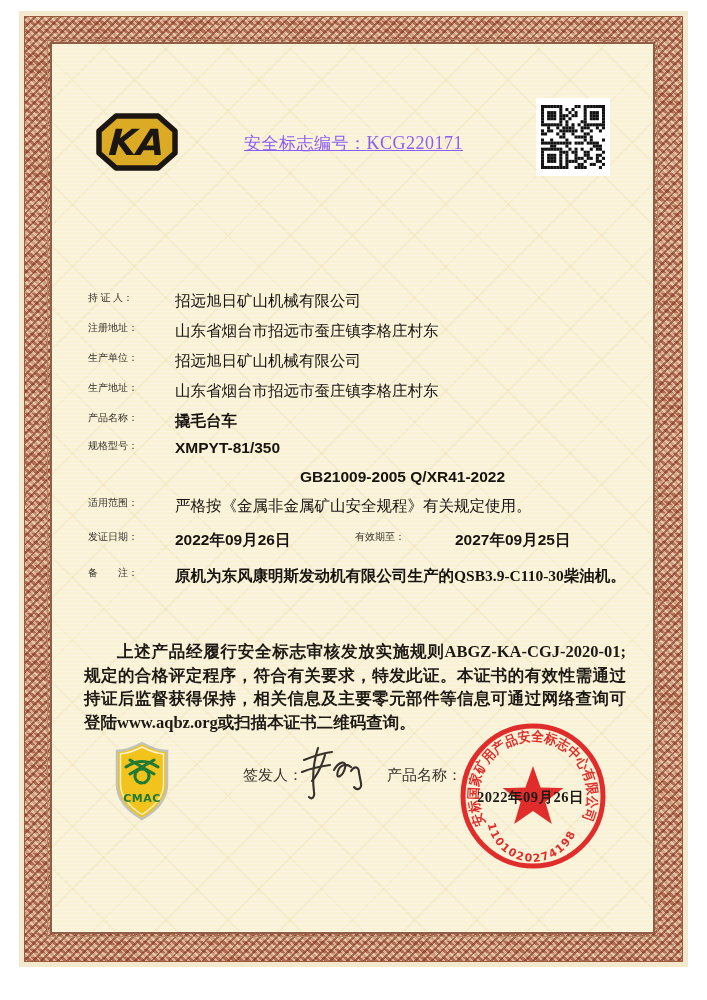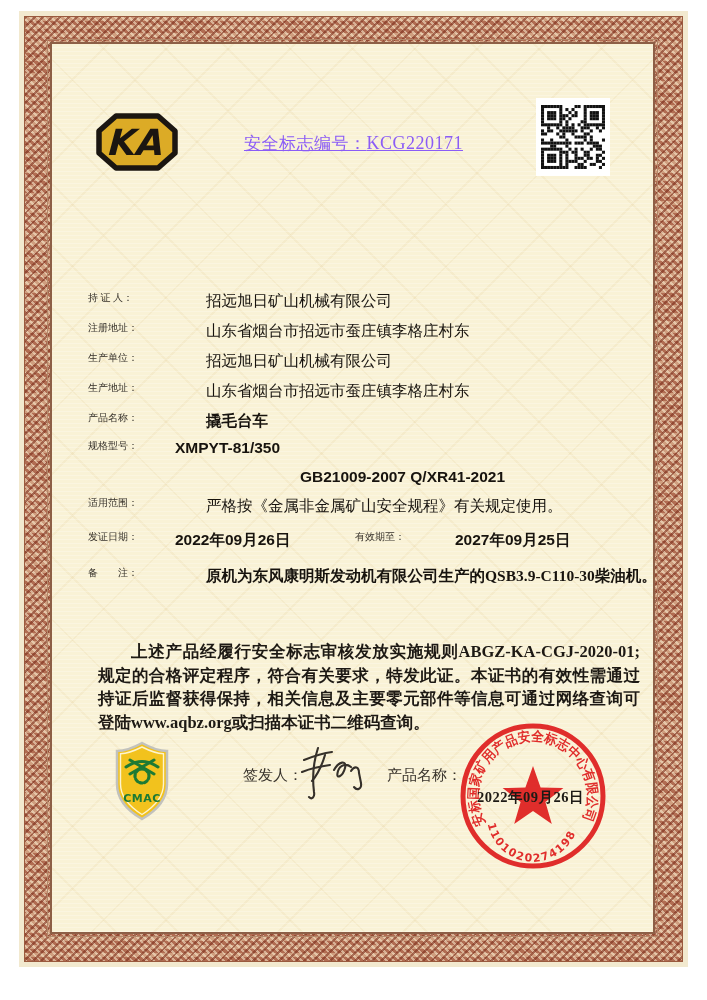--- a/index.html
+++ b/index.html
@@ -25,27 +25,27 @@
   .ka-logo{left:90px;top:111px;width:94px;height:62px;}
   .cert-no{left:0;right:0;top:132px;text-align:center;font-size:17px;color:#8b5cf6;letter-spacing:.5px;text-decoration:underline;}
   .cert-no .num{font-family:"Liberation Serif",serif;font-size:18px;letter-spacing:.5px;}
   .qr-box{left:536px;top:98px;width:74px;height:78px;background:#ffffff;padding:0;display:flex;align-items:center;justify-content:center;}
   
   .title{left:0;right:0;top:210px;text-align:center;font-size:33px;font-weight:700;letter-spacing:5px;color:#17130e;
          font-family:"Liberation Sans","DejaVu Sans",sans-serif;}
   
   .lab{position:absolute;left:88px;font-size:10px;color:#38332c;white-space:nowrap;}
   .val{position:absolute;left:175px;font-size:15.5px;color:#17130e;white-space:nowrap;}
-  .kai{font-style:normal;margin-left:31px;}
+  .kai{font-style:normal;}
   .b{font-weight:700;}
   .sans{font-family:"Liberation Sans","DejaVu Sans",sans-serif;}
   .scope-val{text-align:center;}
   
   .statement{left:84px;top:640px;width:542px;font-size:16.5px;font-weight:700;line-height:23.5px;
-             text-align:justify;text-indent:2em;color:#1d1914;margin-left:14px;}
+             text-align:justify;text-indent:2em;color:#1d1914;}
   
   .shield{left:114px;top:740px;width:56px;height:82px;}
   .signer-label{left:243px;top:766px;font-size:15px;color:#38332c;}
   .signature{left:294px;top:740px;width:74px;height:66px;}
   .dept-label{left:387px;top:766px;font-size:15px;color:#38332c;}
   .stamp{left:453px;top:716px;width:160px;height:160px;opacity:.93;}
   .stamp-date{left:477px;top:788px;font-size:14.5px;font-weight:600;color:#1d1a15;z-index:6;letter-spacing:.5px;}
 </style>
 </head>
 <body>
@@ -313,21 +313,21 @@
 
     <span class="lab" style="top:381px">生产地址：</span>
     <span class="val kai" style="top:381px">山东省烟台市招远市蚕庄镇李格庄村东</span>
 
     <span class="lab" style="top:411px">产品名称：</span>
     <span class="val kai b" style="top:411px">撬毛台车</span>
 
     <span class="lab" style="top:439px">规格型号：</span>
     <span class="val sans b" style="top:439px">XMPYT-81/350</span>
 
-    <span class="val sans" style="top:468px;left:300px;font-weight:600">GB21009-2007 Q/XR41-2021</span>
+    <span class="val sans" style="top:468px;left:300px;font-weight:600">GB21009-2005 Q/XR41-2022</span>
 
     <span class="lab" style="top:496px">适用范围：</span>
     <span class="val kai scope-val" style="top:496px">严格按《金属非金属矿山安全规程》有关规定使用。</span>
 
     <span class="lab" style="top:530px">发证日期：</span>
     <span class="val sans" style="top:530px;font-weight:600">2022年09月26日</span>
     <span class="lab" style="top:530px;left:355px">有效期至：</span>
     <span class="val sans" style="top:530px;left:455px;font-weight:600">2027年09月25日</span>
 
     <span class="lab" style="top:566px">备　　注：</span>

